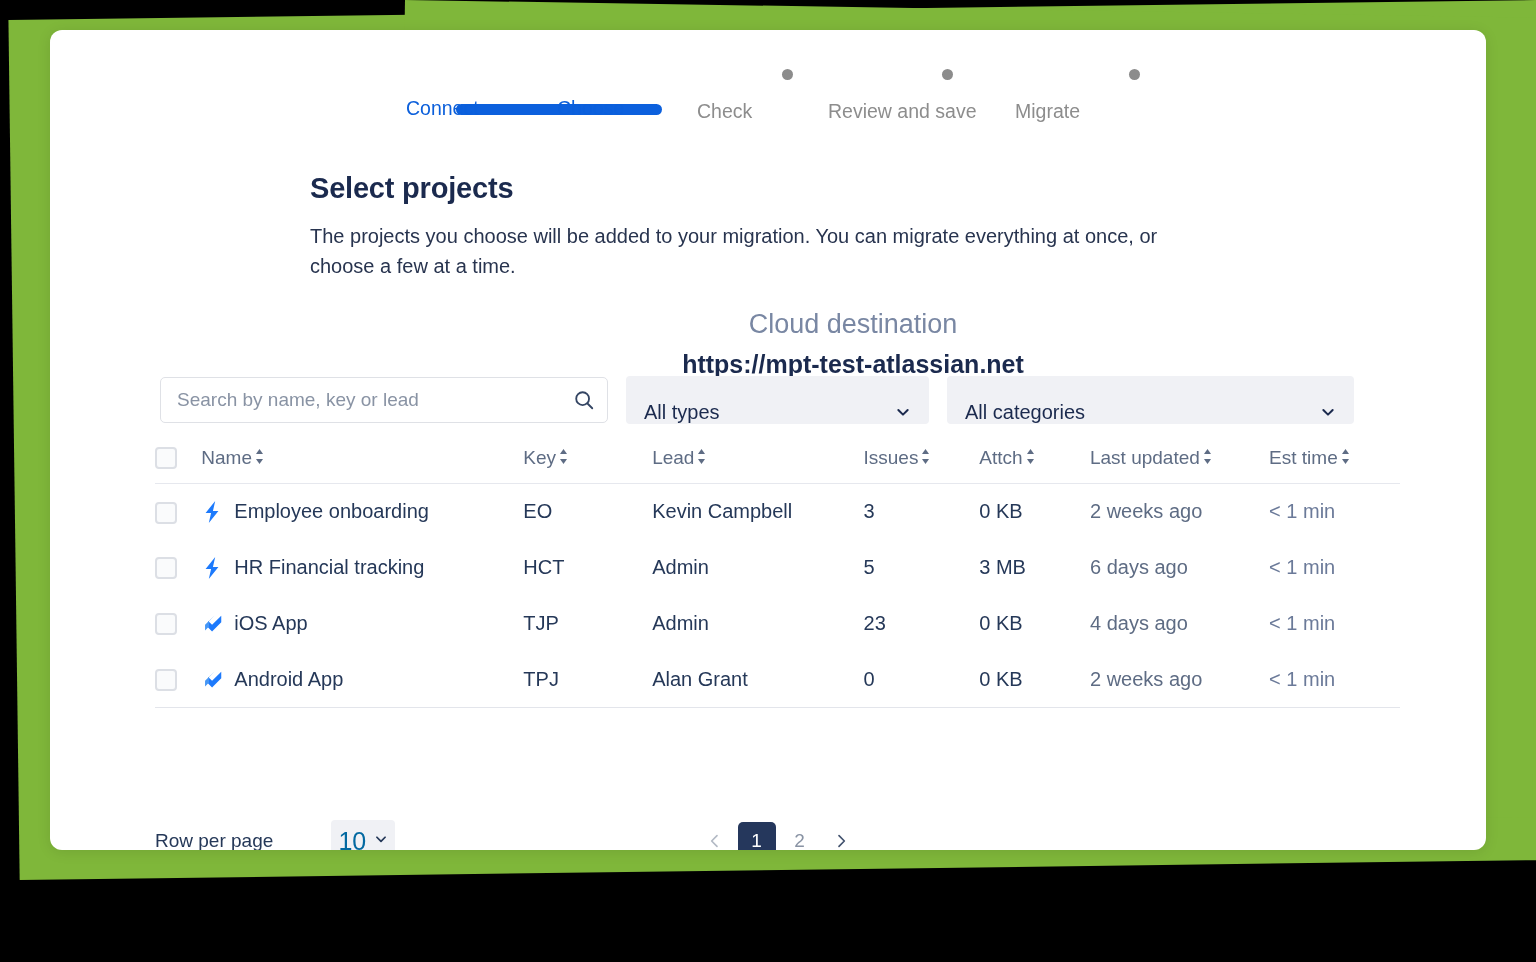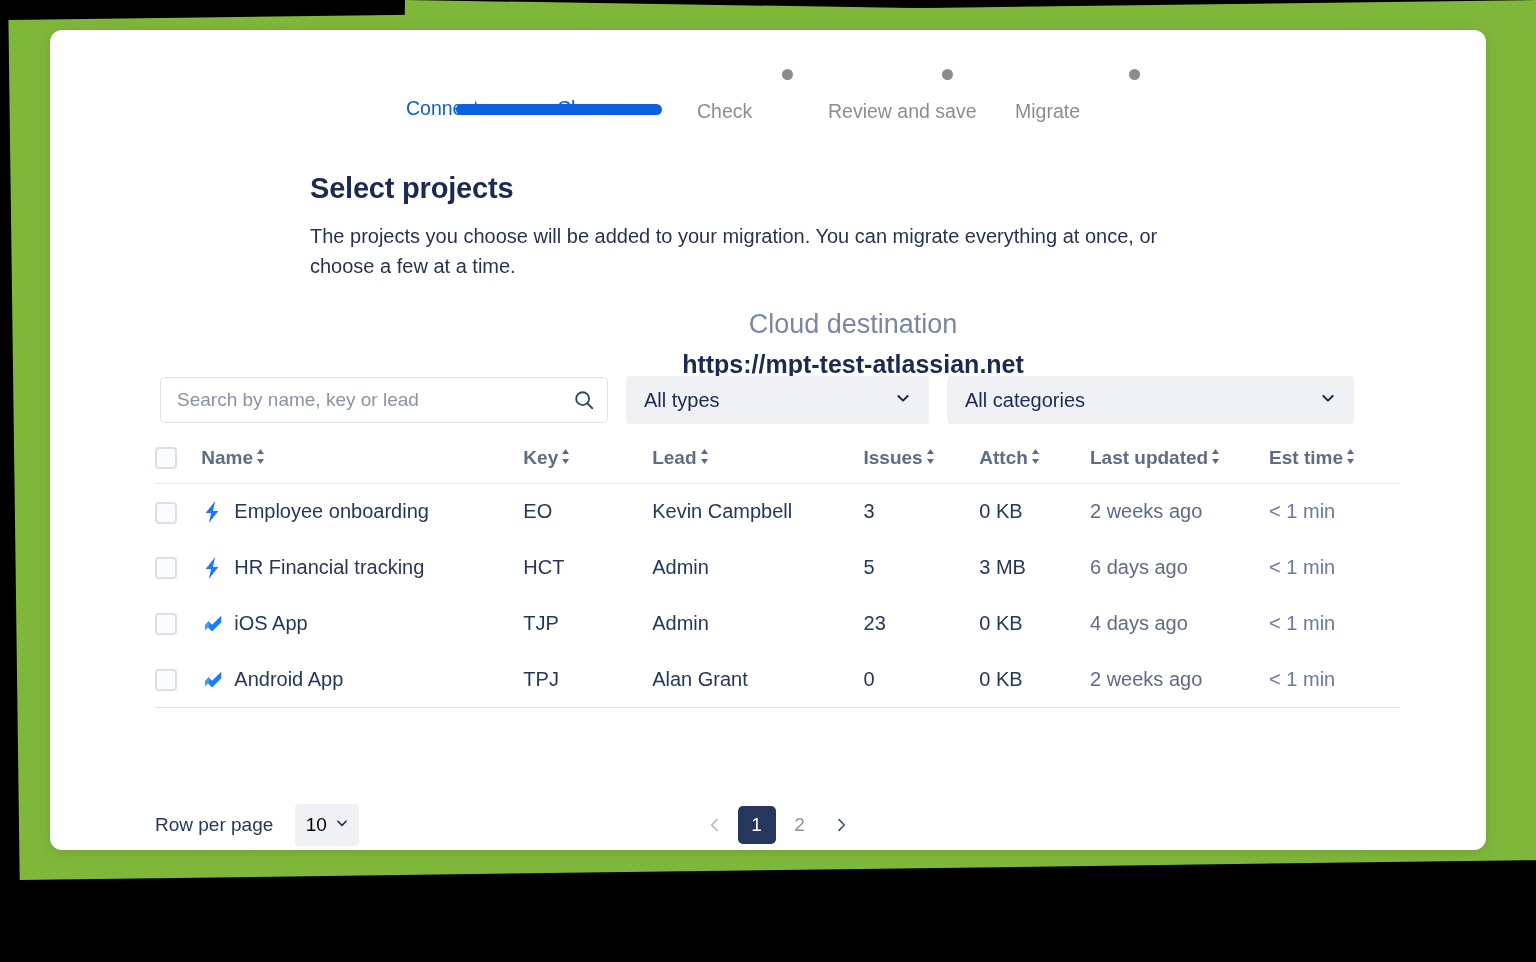--- a/index.html
+++ b/index.html
@@ -170,21 +170,21 @@
     display: flex; align-items: center; justify-content: center;
     background: transparent; border: none; cursor: pointer;
   }
 
   .select-box {
     height: 48px;
     background: #F0F1F5;
     border: none;
     border-radius: 4px;
     display: flex;
-    align-items: center;
+    align-items: flex-end;
     justify-content: space-between;
     padding: 0 18px;
     cursor: pointer;
   }
   .select-box.types { width: 303px; }
   .select-box.categories { width: 407px; }
   .select-text {
     font-size: 20px;
     color: #1B2A4E;
   }
@@ -195,21 +195,21 @@
     left: 105px;
     top: 410px;
     width: 1245px;
   }
   table { width: 100%; border-collapse: collapse; }
 
   thead th {
     text-align: left;
     padding: 6px 0 14px 0;
     font-size: 19px;
-    font-weight: bold;
+    font-weight: normal;
     color: #5E6C84;
     border-bottom: 1px solid #E6E8EE;
     white-space: nowrap;
     vertical-align: bottom;
   }
   th .hl { display: inline-flex; align-items: center; gap: 3px; cursor: pointer; }
 
   tbody td {
     padding: 16px 0;
     font-size: 20px;
@@ -241,40 +241,41 @@
   .name-cell { display: flex; align-items: center; gap: 11px; }
   .proj-icon { width: 22px; height: 22px; flex: 0 0 22px; display:flex; align-items:center; justify-content:center;}
 
   .muted { color: #5E6C84; }
   .muted-soft { color: #6B7A99; }
 
   
   .footer {
     position: absolute;
     left: 105px;
-    top: 765px;
+    top: 781px;
     width: 1245px;
     height: 60px;
     display: flex;
     align-items: center;
+    gap: 36px;
   }
   .rpp-label {
     font-size: 19px;
     color: #253858;
     margin-right: 22px;
   }
   .rpp-select {
     width: 64px; height: 42px;
     background: #F0F1F5;
     border: none; border-radius: 4px;
     display: flex; align-items: center; justify-content: center;
     gap: 8px;
     cursor: pointer;
   }
-  .rpp-select .val { font-size: 19px; color: #000000; text-align: center; }
+  .rpp-select .val { font-size: 25px; color: #0369a1; text-align: center; }
 
   .pager {
     position: absolute;
     left: 50%;
     transform: translateX(-50%);
     display: flex;
     align-items: center;
     gap: 6px;
   }
   .pg-arrow {

